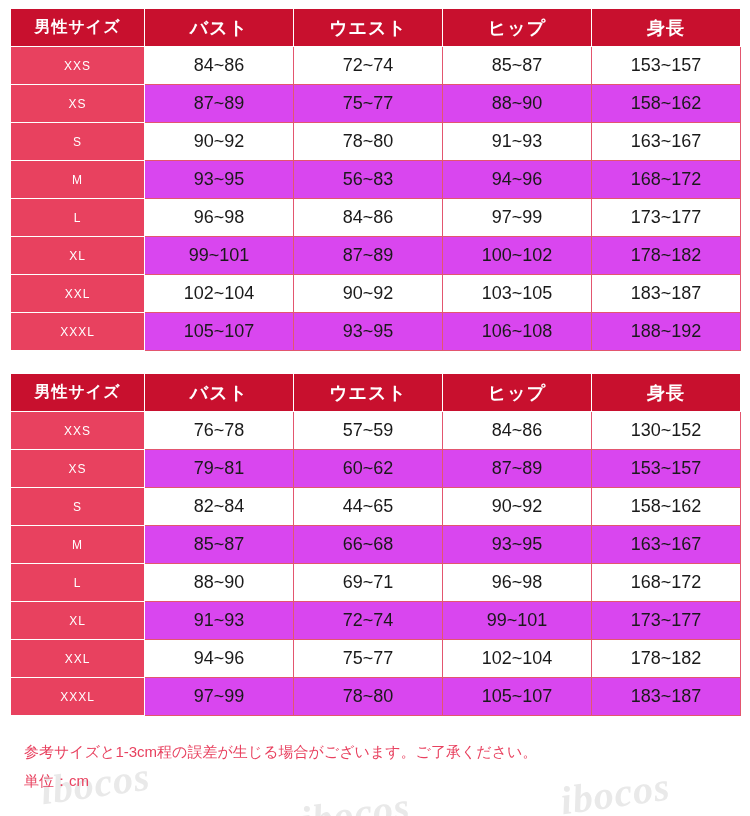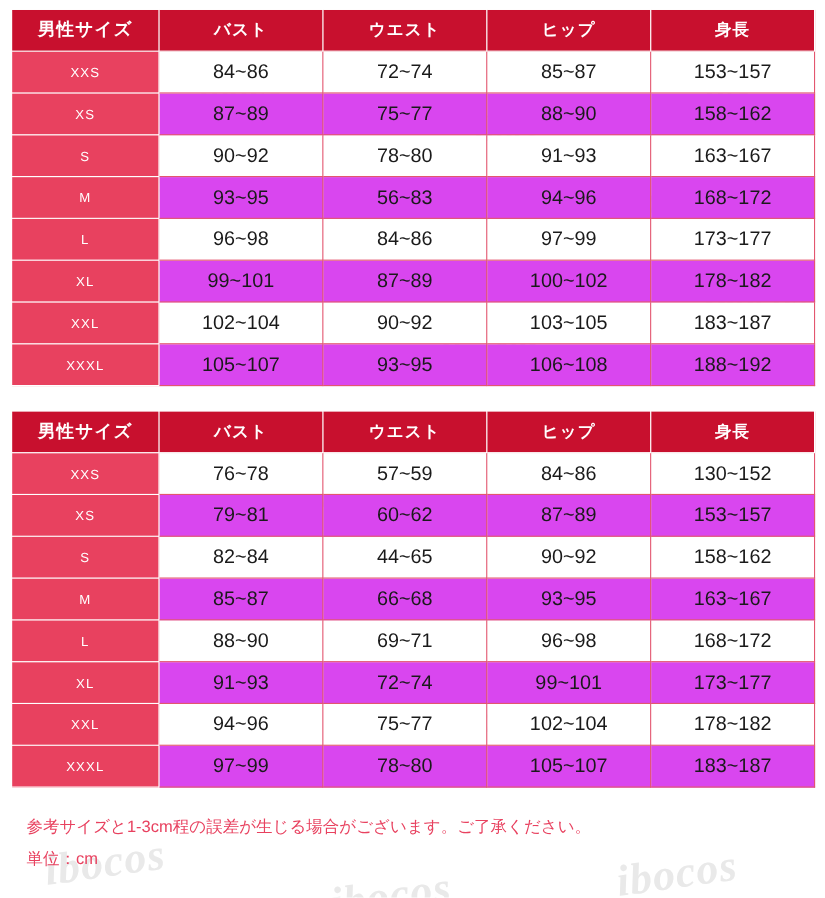--- a/index.html
+++ b/index.html
@@ -54,21 +54,21 @@
     font-size: 17px;
     color: #ffffff;
     height: 37px;
     padding: 0;
     font-weight: normal;
   }
   
   .size-table thead th {
     background: #c8102e;
     font-weight: bold;
-    font-size: 15px;
+    font-size: 18px;
     letter-spacing: 1px;
   }
   .size-table thead th.corner {
     background: #c8102e;
     font-size: 16px;
   }
   
   .size-table tbody td.size-label {
     background: #e8415f;
     font-size: 12px;

